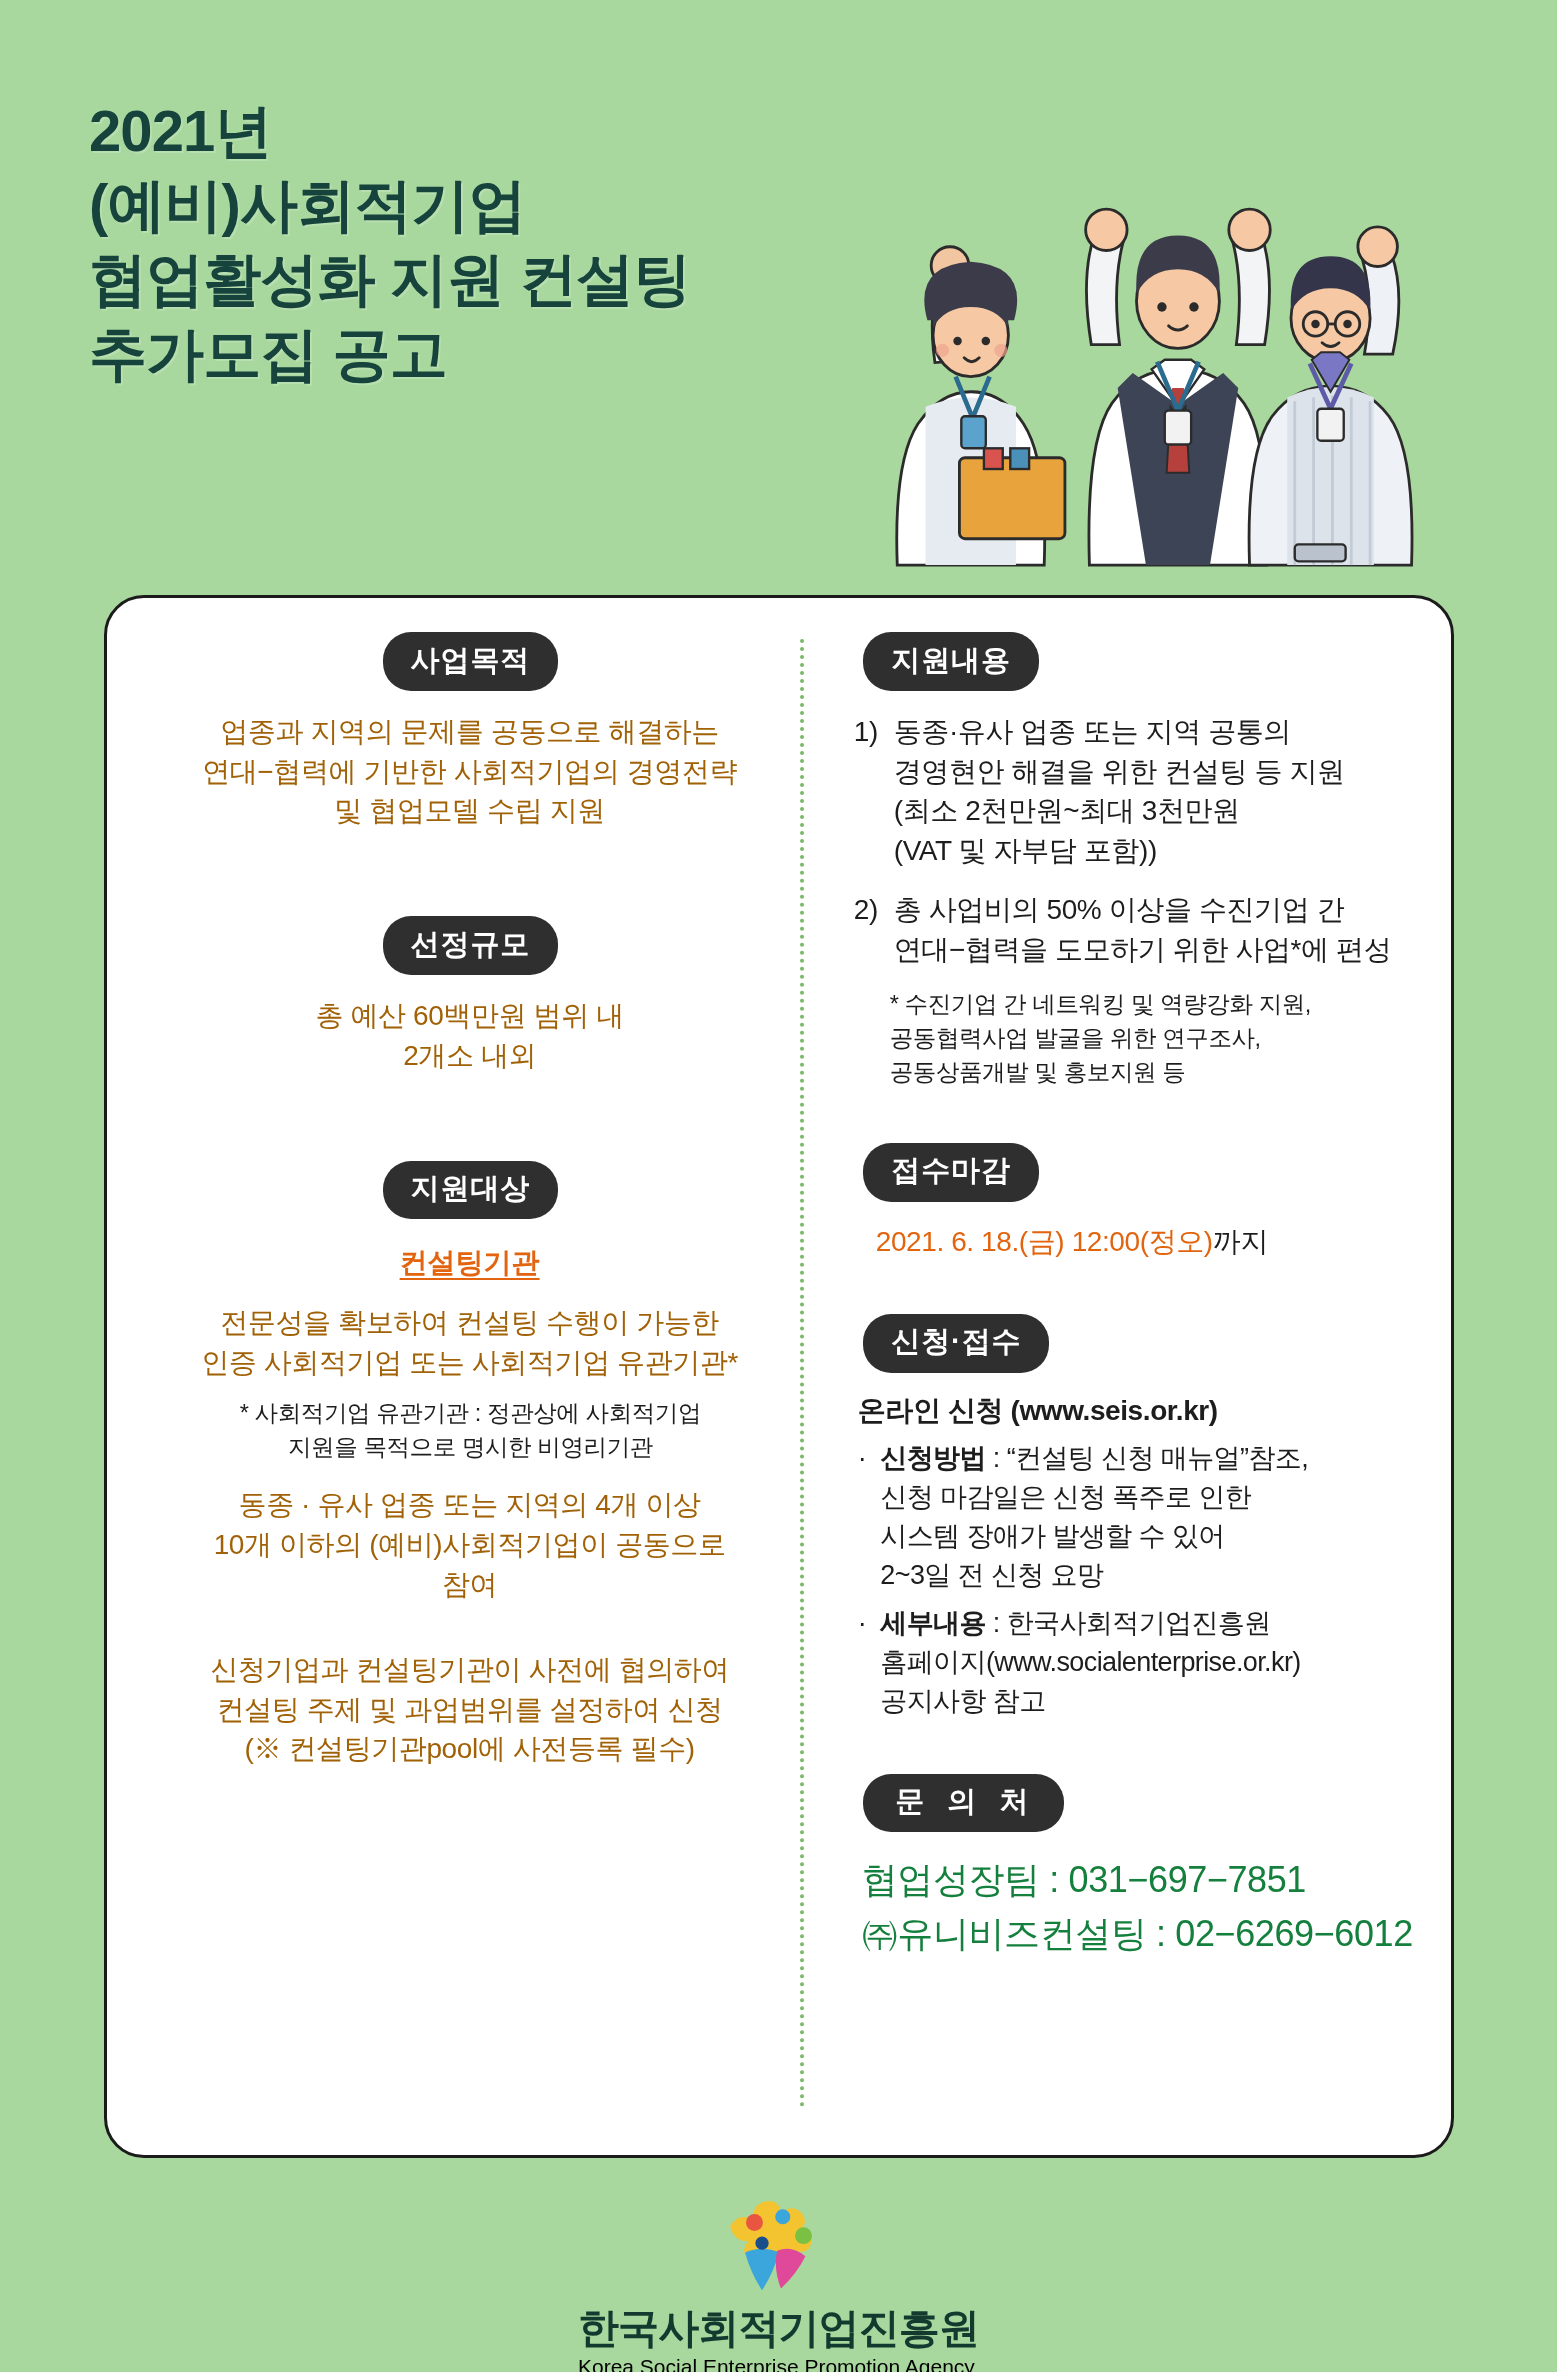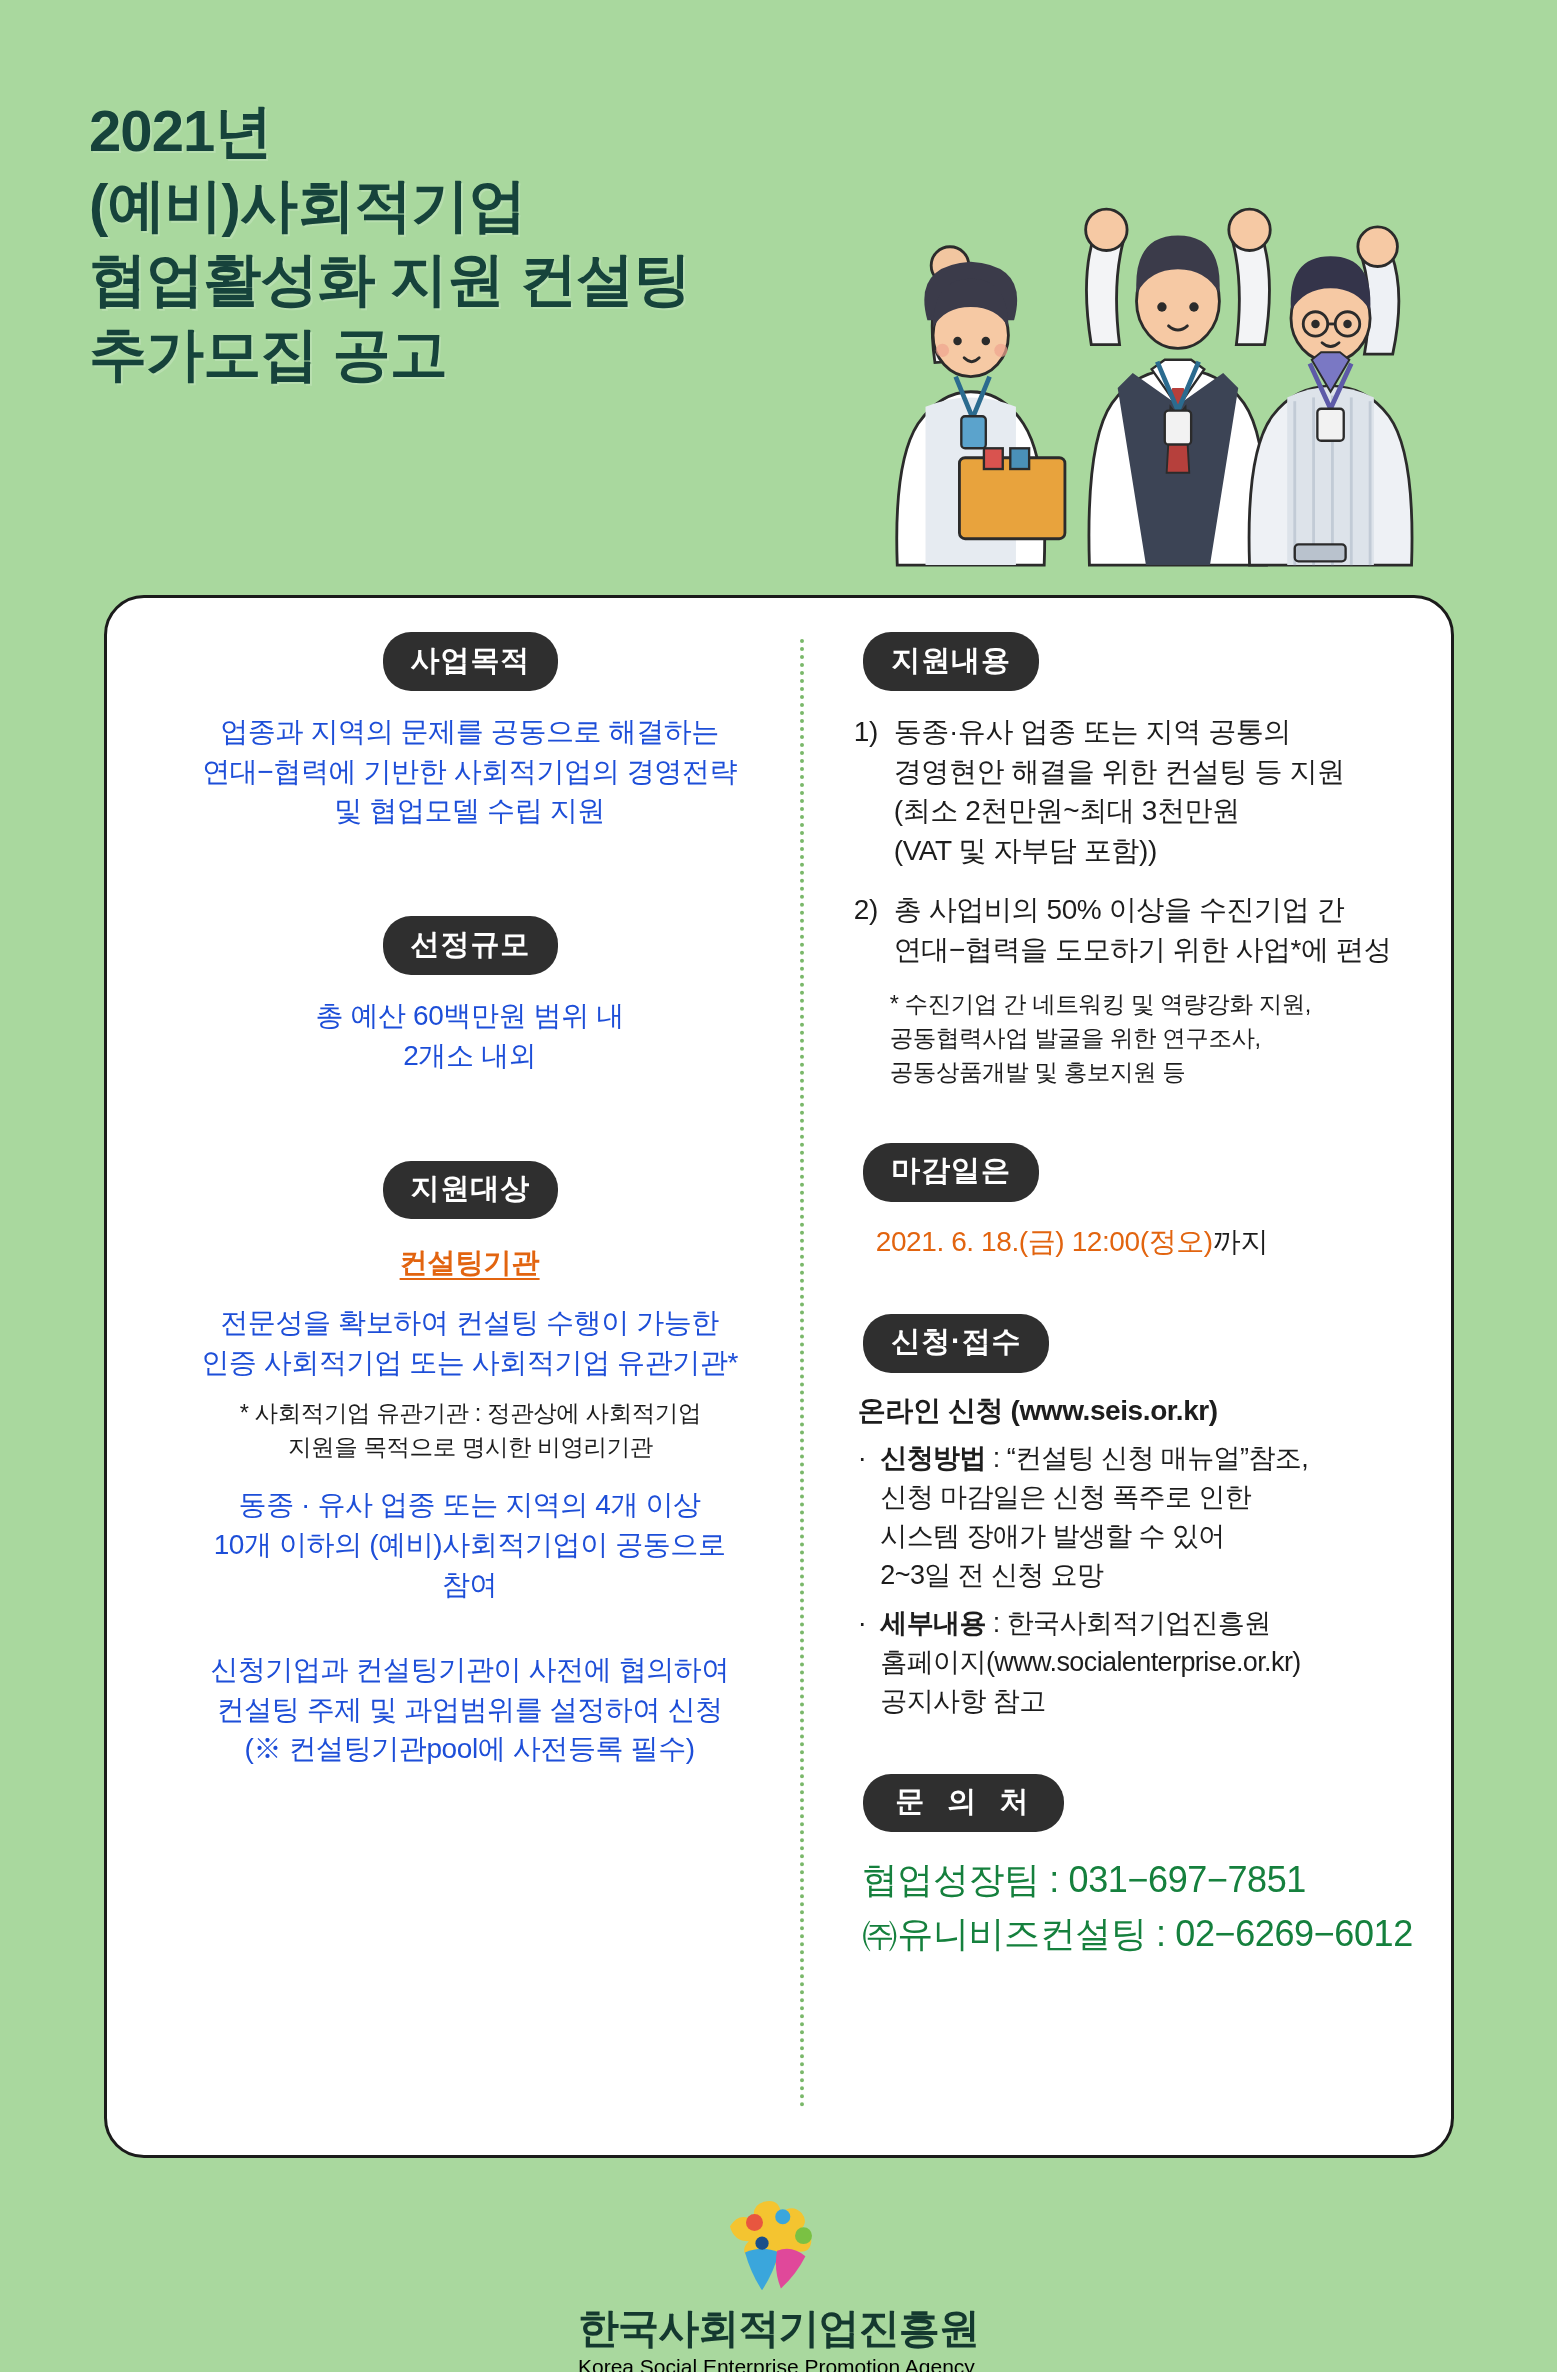--- a/index.html
+++ b/index.html
@@ -68,21 +68,21 @@
     font-weight:bold;
     padding:8.5px 28px 10.4px 28px;
     border-radius:28px;
     letter-spacing:0.9px;
     margin-left:22.6px;
   }
   .pill.wide { letter-spacing:7.5px; padding-left:32px; padding-right:28px; }
 
   .body-text {
     font-size:28px;
-    color:#1d4ed8;
+    color:#a16207;
     line-height:1.42;
     white-space:pre-line;
     margin:21px 0 0 21px;
     letter-spacing:-0.4px;
   }
   .small-note {
     font-size:23.5px;
     color:#1d1d1d;
     line-height:1.42;
     white-space:pre-line;
@@ -322,21 +322,21 @@
         <span class="t">총 사업비의 50% 이상을 수진기업 간
 연대−협력을 도모하기 위한 사업*에 편성</span>
       </div>
     </div>
     <div class="star-note">* 수진기업 간 네트워킹 및 역량강화 지원,
   공동협력사업 발굴을 위한 연구조사,
   공동상품개발 및 홍보지원 등</div>
 
     <div class="gap-md"></div>
 
-    <div class="pill">마감일은</div>
+    <div class="pill">접수마감</div>
     <div class="deadline">
       <span>2021. 6. 18.(금) 12:00(정오)</span><span class="tail">까지</span>
     </div>
 
     <div class="gap-md"></div>
 
     <div class="pill">신청·접수</div>
     <div class="apply-lead">온라인 신청 (www.seis.or.kr)</div>
 
     <div class="dot-item">

